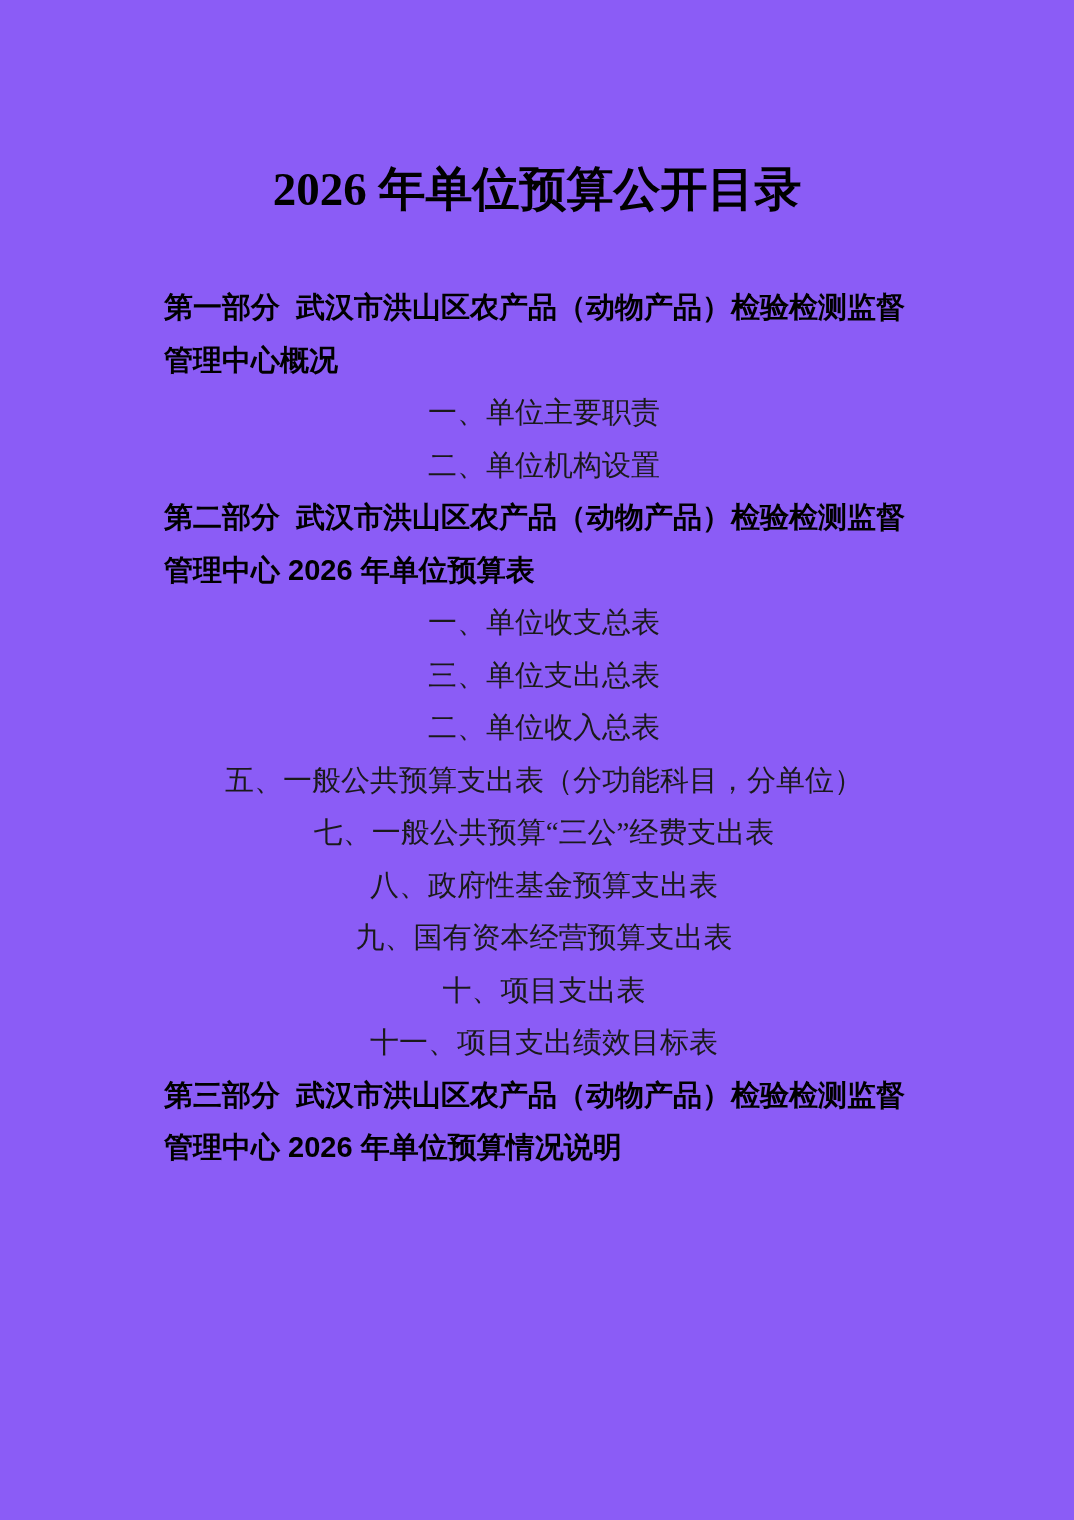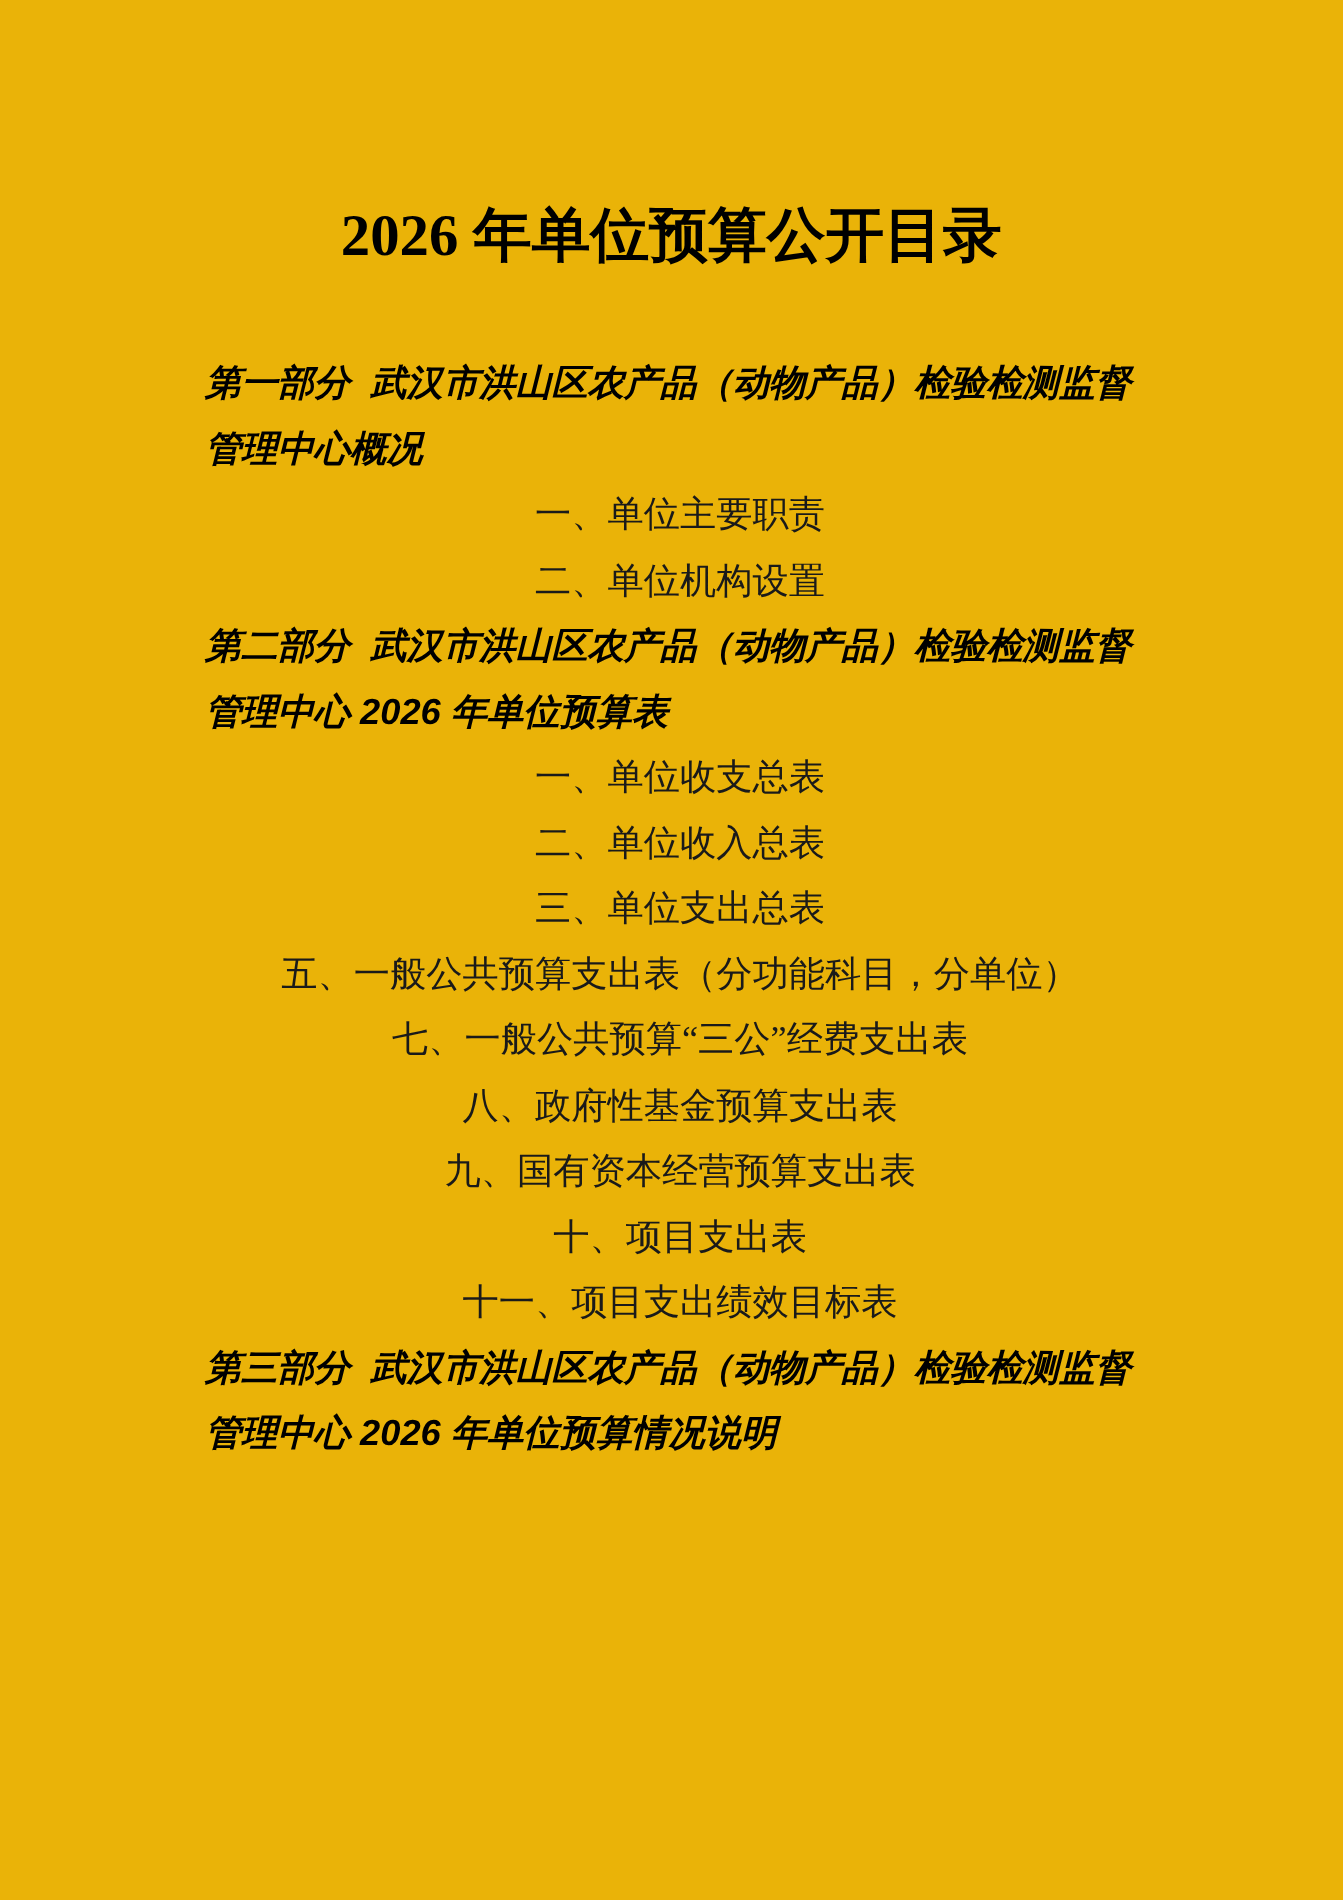--- a/index.html
+++ b/index.html
@@ -4,21 +4,21 @@
 <style>
   html, body {
     margin: 0;
     padding: 0;
     background: #ffffff;
   }
   .page {
     position: relative;
     width: 1074px;
     height: 1520px;
-    background: #eab308;
+    background: #8b5cf6;
     color: #000000;
     overflow: hidden;
   }
   .doc-title {
     margin: 0;
     padding-top: 157px;
     text-align: center;
     font-family: "Liberation Serif", "DejaVu Serif", serif;
     font-weight: 700;
     font-size: 47px;
@@ -32,21 +32,20 @@
     width: 760px;
   }
   .section-heading-line {
     font-family: "Liberation Sans", "DejaVu Sans", sans-serif;
     font-weight: 700;
     font-size: 29px;
     line-height: 52.5px;
     white-space: pre;
     margin: 0;
     color: #000000;
-    font-style: italic;
   }
   .toc-item {
     font-family: "Liberation Serif", "DejaVu Serif", serif;
     font-weight: 400;
     font-size: 29px;
     line-height: 52.5px;
     white-space: pre;
     margin: 0;
     color: #1a1a1a;
     text-align: center;
@@ -58,22 +57,22 @@
 <div class="page">
   <h1 class="doc-title">2026 年单位预算公开目录</h1>
   <div class="doc-body">
       <div class="section-heading-line">第一部分  武汉市洪山区农产品（动物产品）检验检测监督</div>
       <div class="section-heading-line">管理中心概况</div>
       <div class="toc-item">一、单位主要职责</div>
       <div class="toc-item">二、单位机构设置</div>
       <div class="section-heading-line">第二部分  武汉市洪山区农产品（动物产品）检验检测监督</div>
       <div class="section-heading-line">管理中心 2026 年单位预算表</div>
       <div class="toc-item">一、单位收支总表</div>
+      <div class="toc-item">三、单位支出总表</div>
       <div class="toc-item">二、单位收入总表</div>
-      <div class="toc-item">三、单位支出总表</div>
       <div class="toc-item">五、一般公共预算支出表（分功能科目，分单位）</div>
       <div class="toc-item">七、一般公共预算“三公”经费支出表</div>
       <div class="toc-item">八、政府性基金预算支出表</div>
       <div class="toc-item">九、国有资本经营预算支出表</div>
       <div class="toc-item">十、项目支出表</div>
       <div class="toc-item">十一、项目支出绩效目标表</div>
       <div class="section-heading-line">第三部分  武汉市洪山区农产品（动物产品）检验检测监督</div>
       <div class="section-heading-line">管理中心 2026 年单位预算情况说明</div>
     </div>
 </div>

